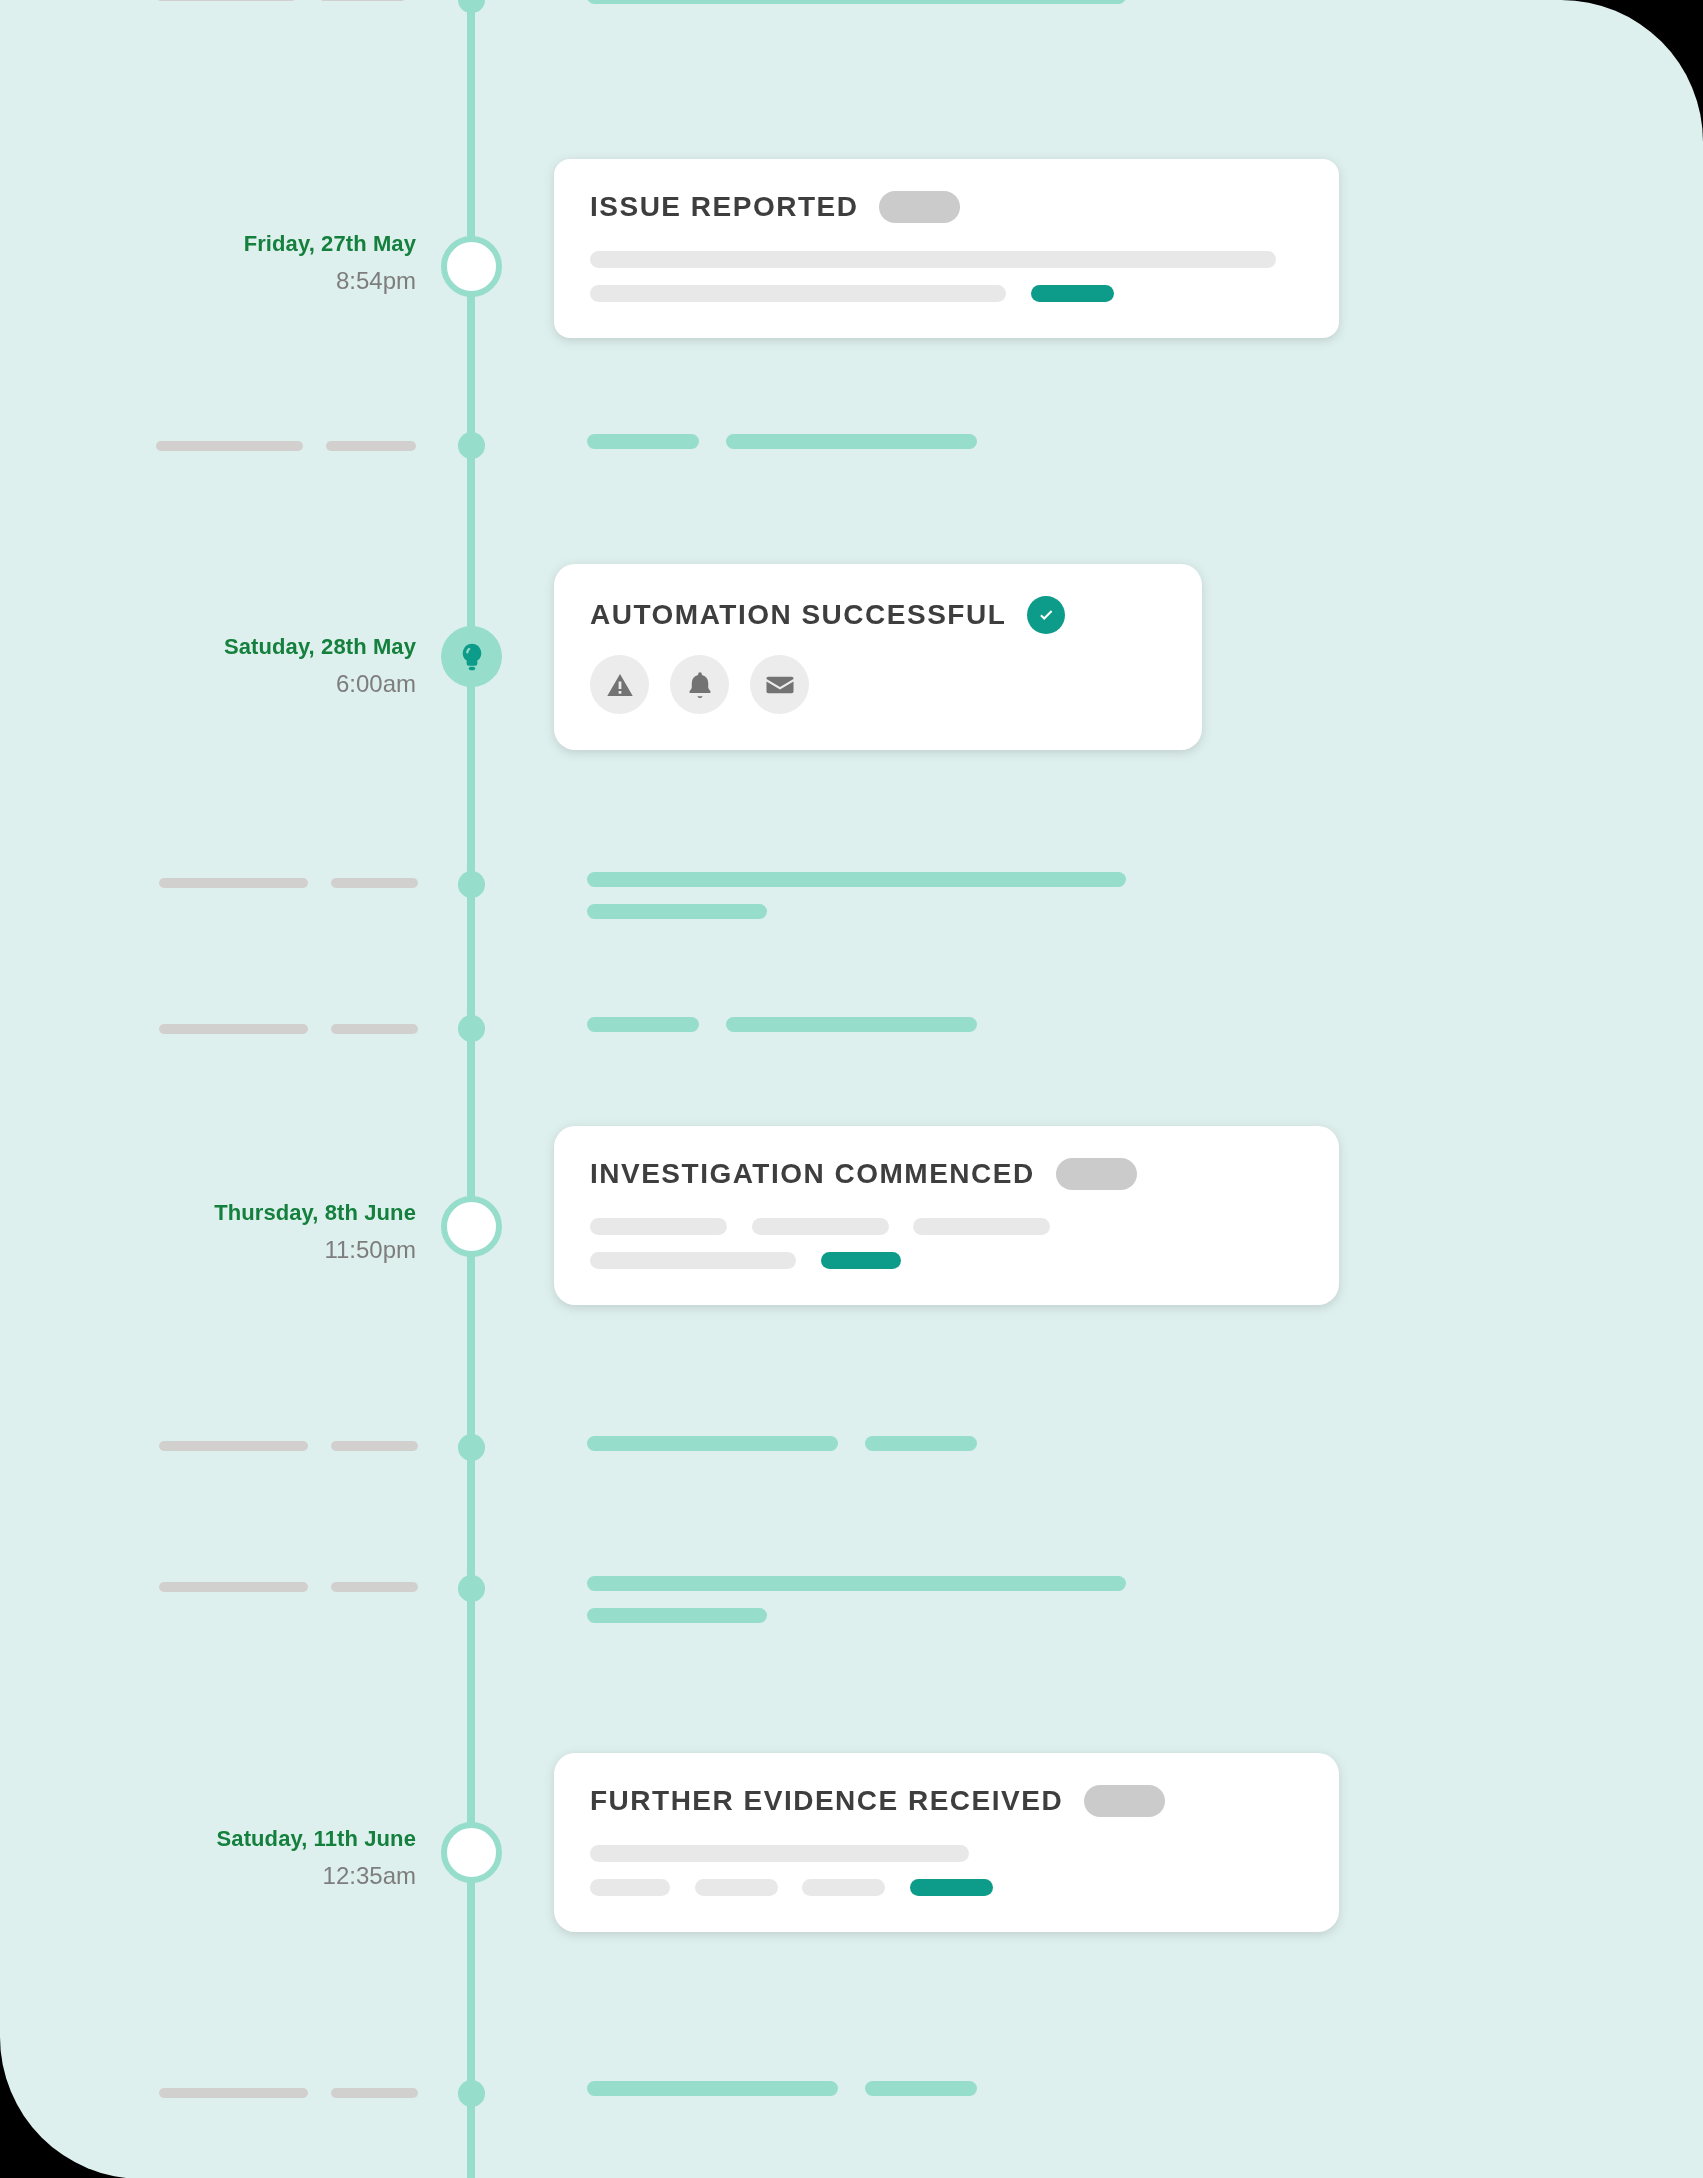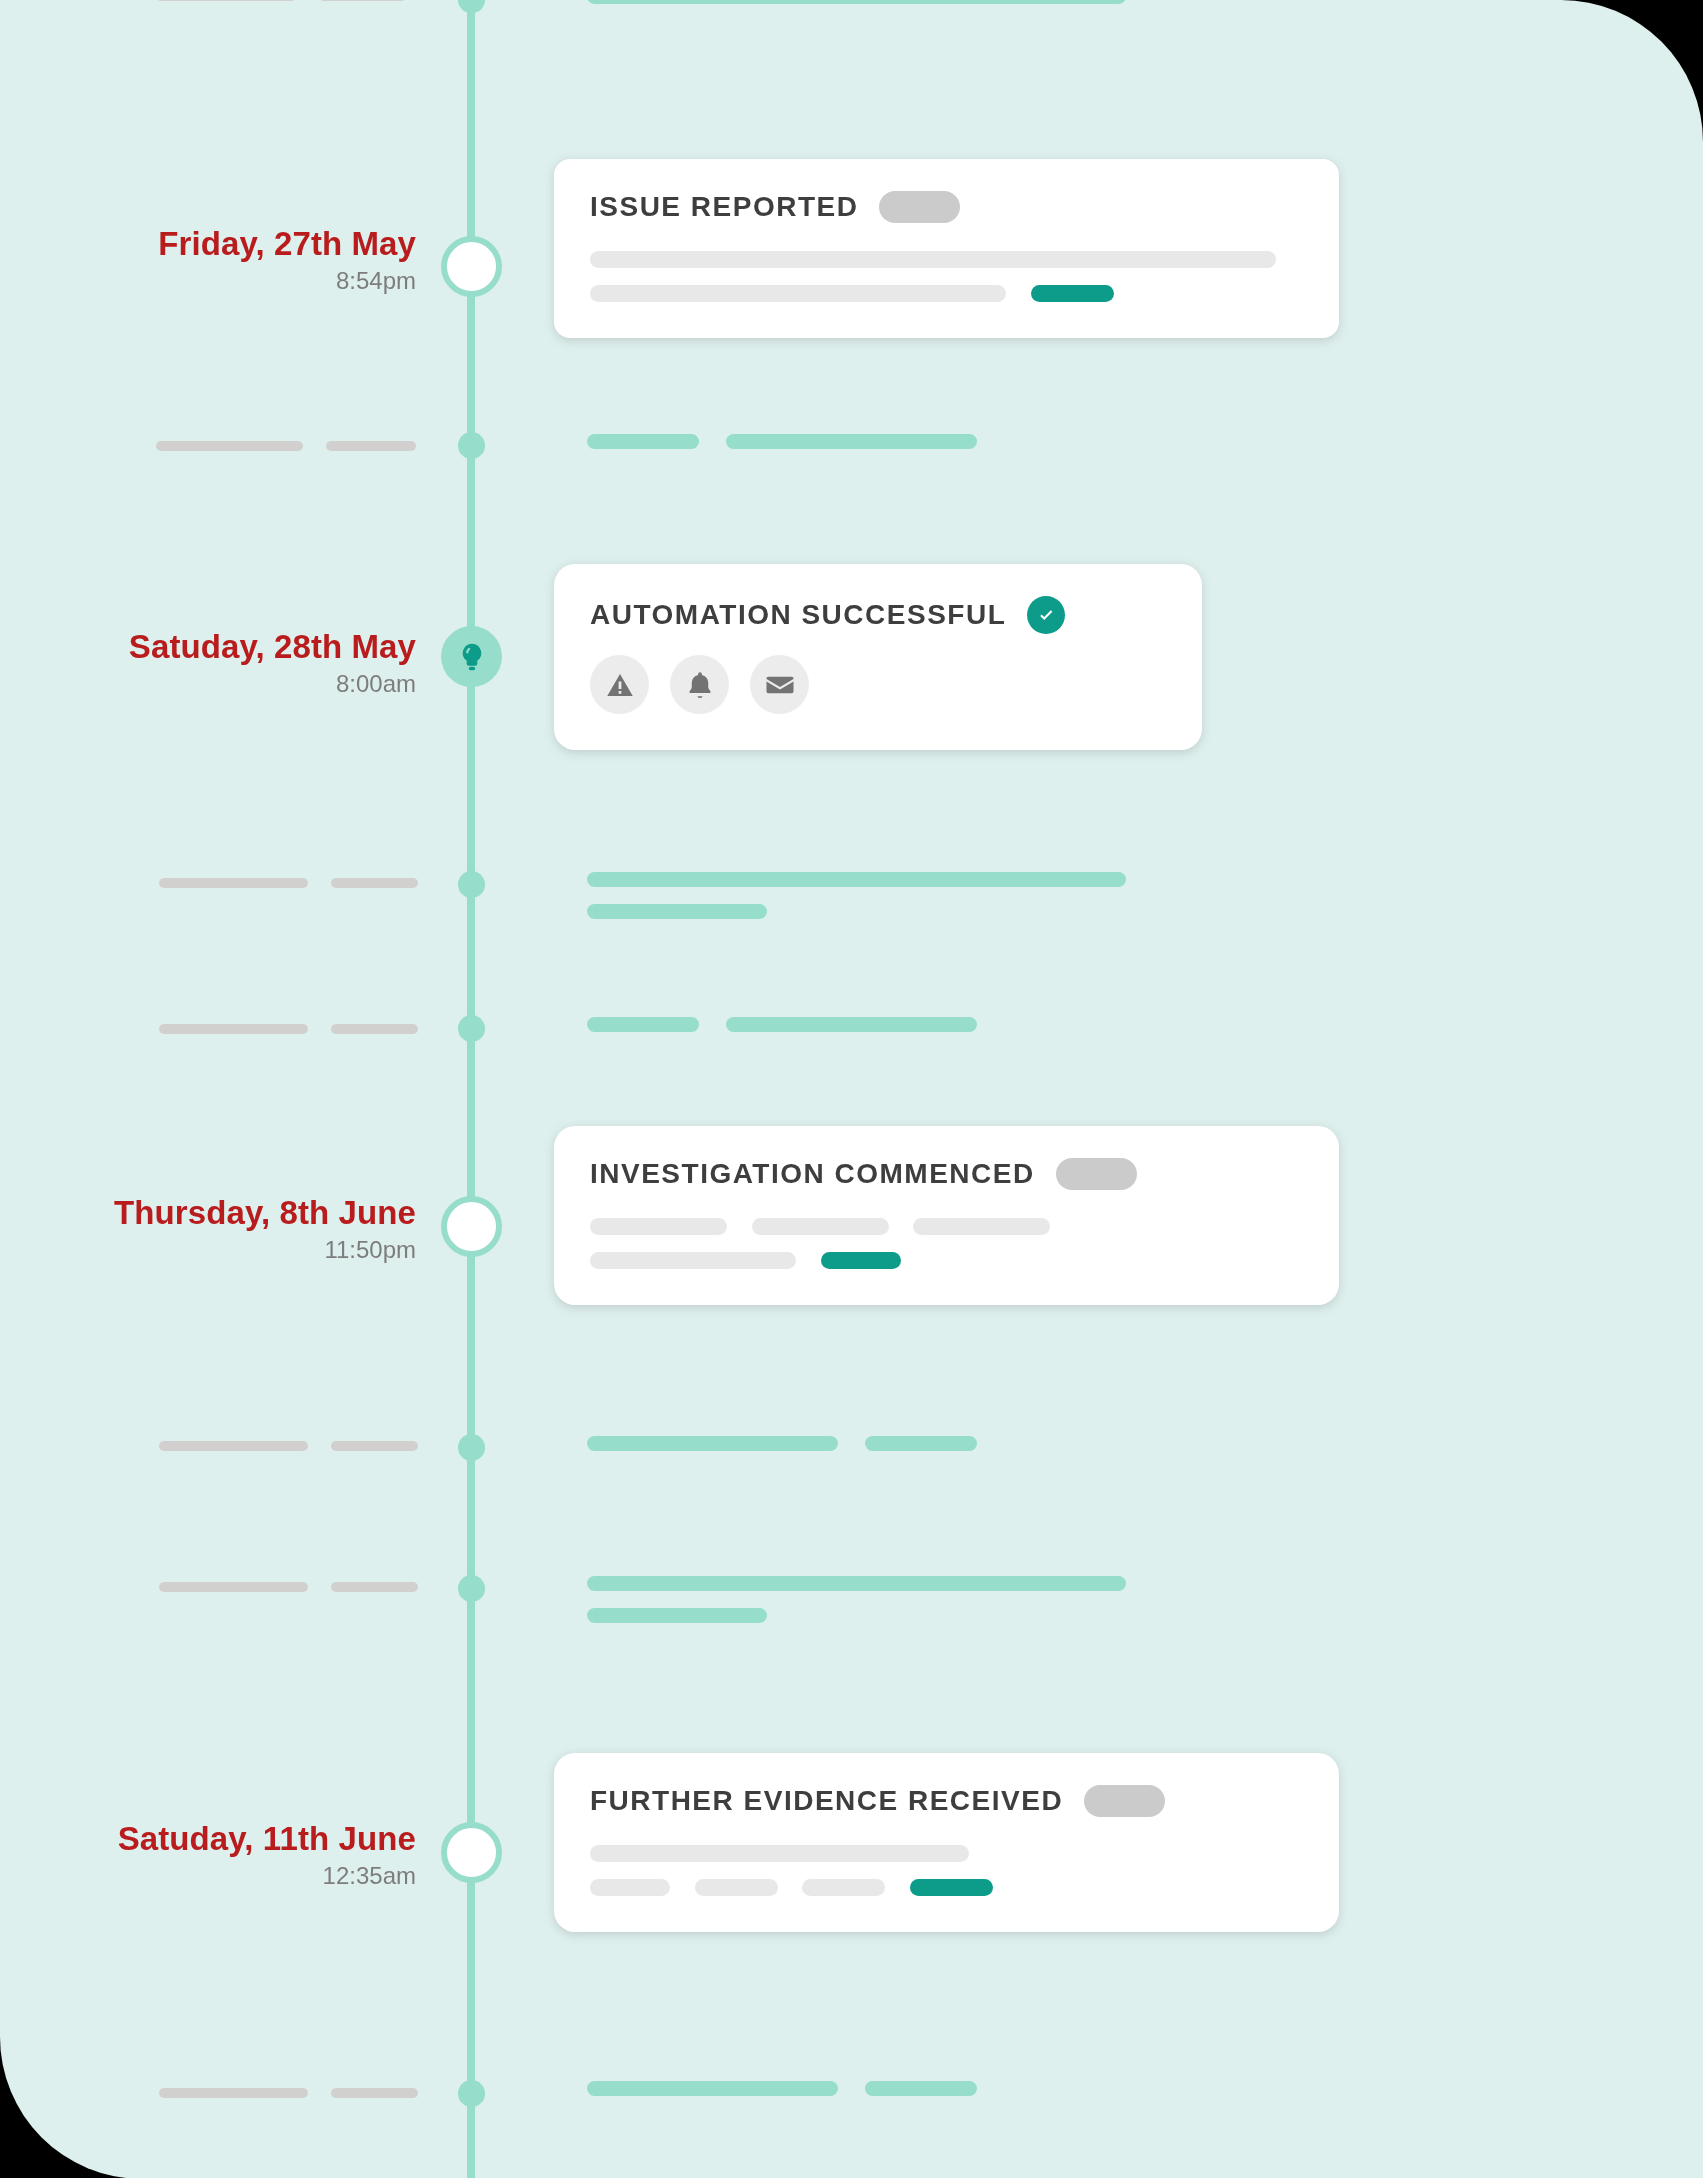--- a/index.html
+++ b/index.html
@@ -35,23 +35,23 @@
 
   
   .datecol {
     position: absolute;
     left: 0;
     width: 416px;
     text-align: right;
     z-index: 3;
   }
   .date-main {
-    font-size: 33px;
+    font-size: 22px;
     font-weight: bold;
-    color: #b91c1c;
+    color: #15803d;
     letter-spacing: 0.1px;
     line-height: 34px;
     white-space: nowrap;
   }
   .date-time {
     font-size: 24px;
     font-weight: normal;
     color: #7d7d7d;
     line-height: 32px;
     margin-top: 3.8px;
@@ -235,21 +235,21 @@
   <div class="node-small" style="top:432px;"></div>
   <div class="skel-right" style="top:434px;">
     <div class="sr-line">
       <div class="sr-bar" style="width:112px;"></div>
       <div class="sr-bar" style="width:251px;"></div>
     </div>
   </div>
 
   <div class="datecol" style="top:630px;padding-left:40px;">
     <div class="date-main">Satuday, 28th May</div>
-    <div class="date-time">8:00am</div>
+    <div class="date-time">6:00am</div>
   </div>
   <div class="node-bulb" style="top:626px;">
     <svg viewBox="0 0 24 24">
       <path fill="#0d9c89" d="M12 2a7 7 0 0 0-4 12.7V17a1.5 1.5 0 0 0 1.5 1.5h5A1.5 1.5 0 0 0 16 17v-2.3A7 7 0 0 0 12 2z"></path>
       <rect x="9.6" y="19.3" width="4.8" height="2.6" rx="1.3" fill="#0d9c89"></rect>
       <path fill="#97ddcb" d="M9.2 5.4a4.6 4.6 0 0 0-1.6 3 .85.85 0 1 0 1.7.15 2.9 2.9 0 0 1 1-1.9.85.85 0 1 0-1.1-1.25z"></path>
     </svg>
   </div>
 
   <div class="card" style="top:564px; width:648px;">

